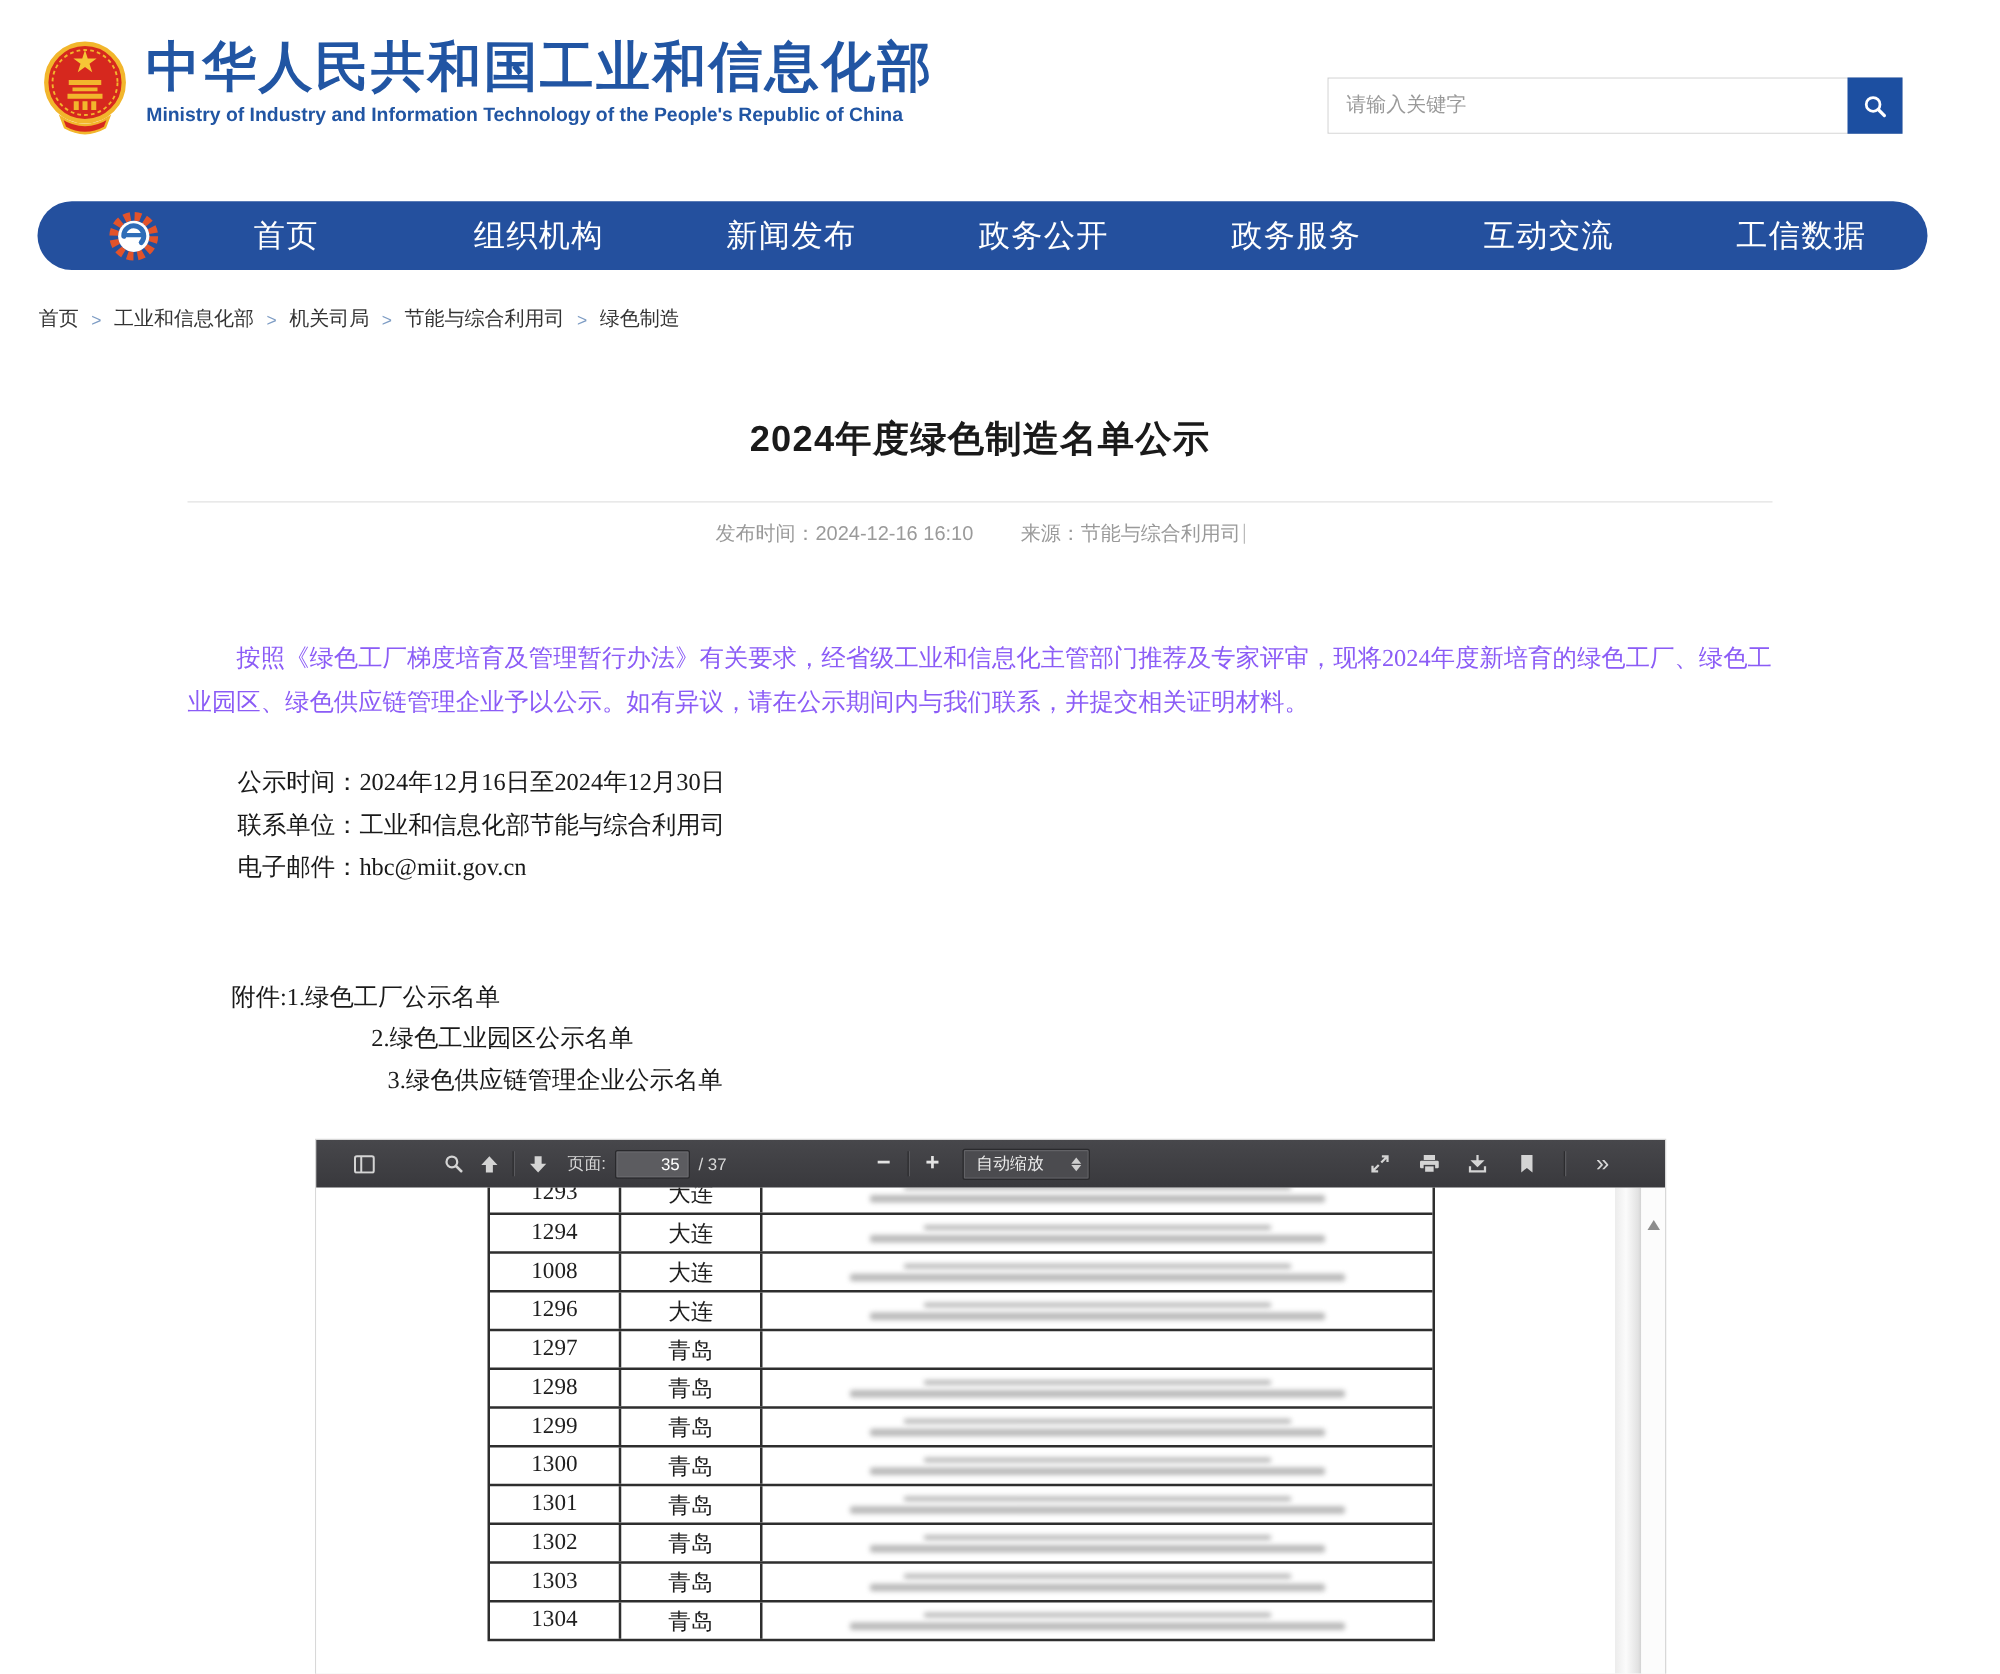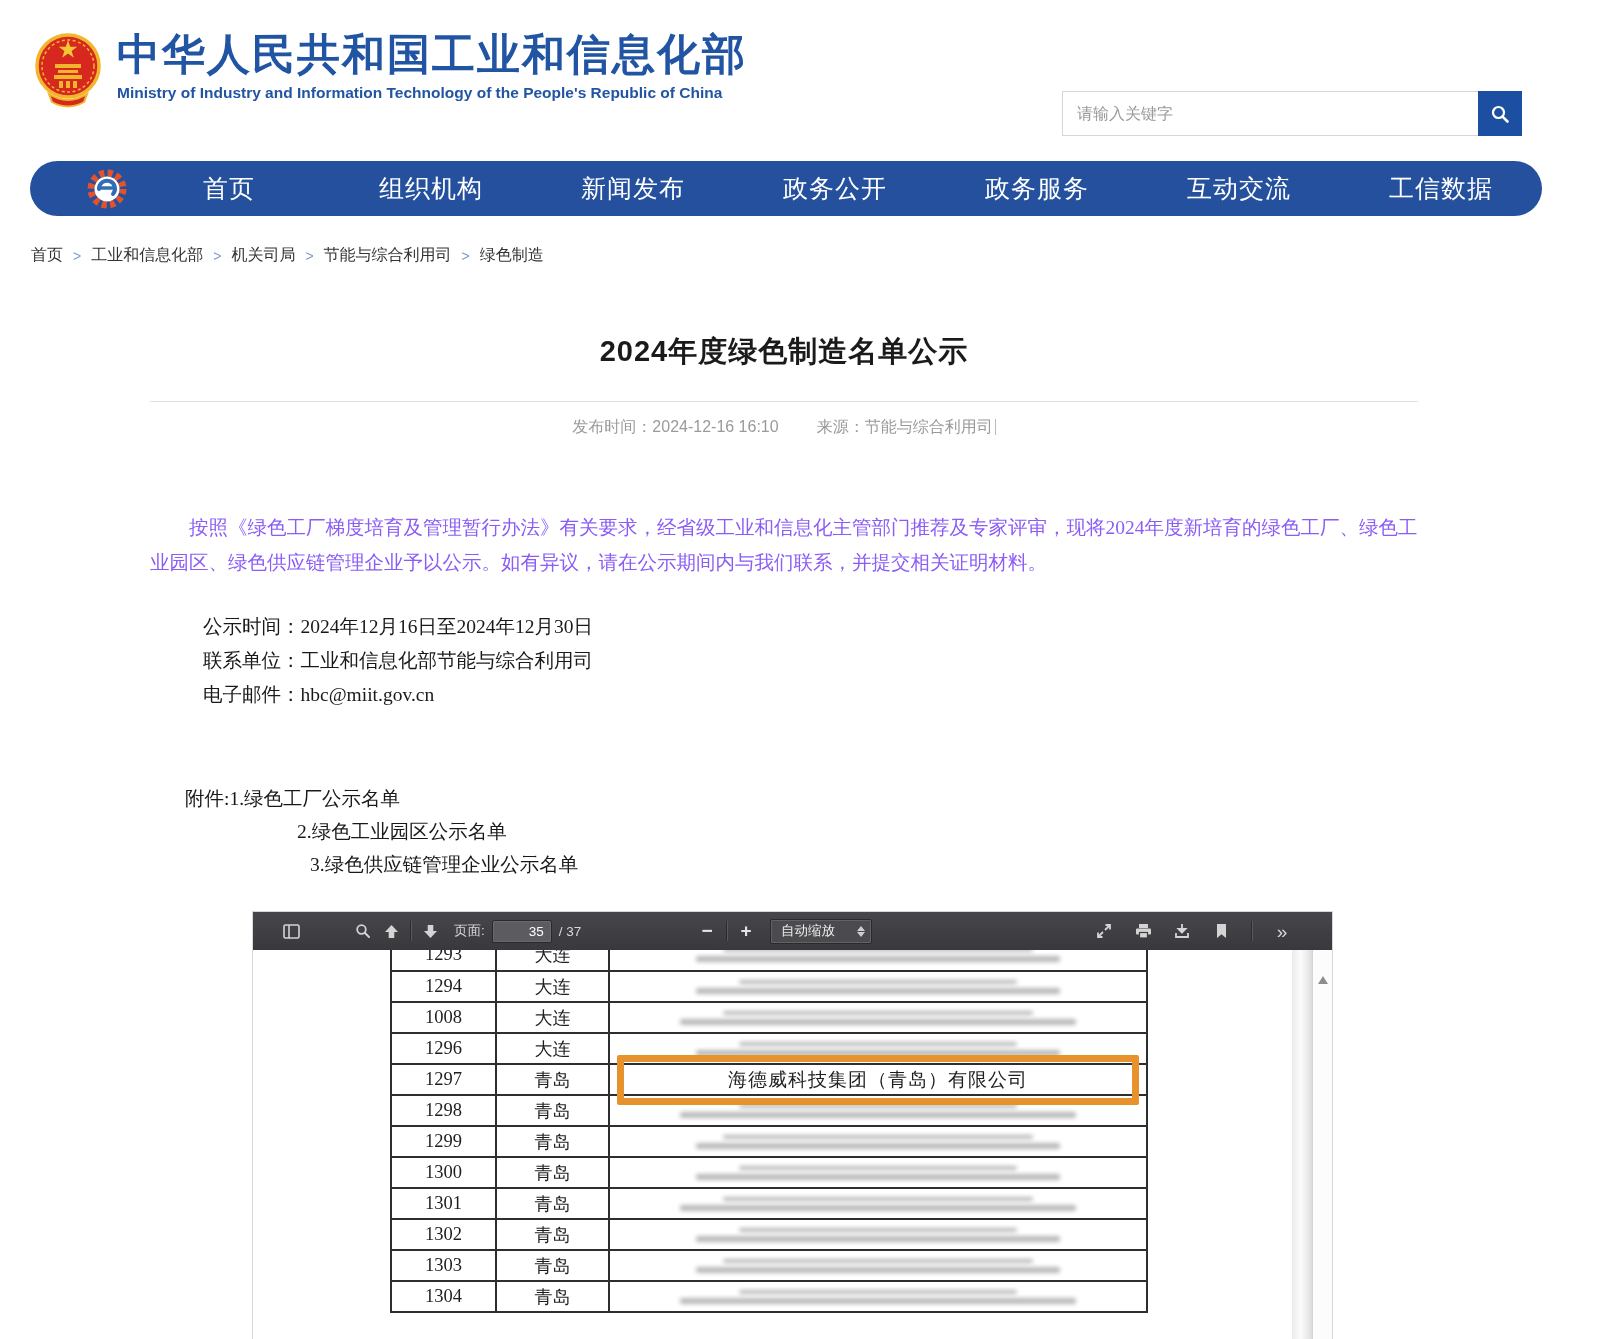--- a/index.html
+++ b/index.html
@@ -7,21 +7,21 @@
 
   
   .header { position:absolute; top:0; left:0; width:1600px; height:160px; background:#fff; }
   .logo-wrap { position:absolute; left:35px; top:28px; display:flex; align-items:flex-start; }
   .site-titles { margin-left:16px; }
   .site-title { font-size:43px; font-weight:bold; color:#2155a3; letter-spacing:2px; line-height:52px; }
   .site-sub { font-size:15.5px; font-weight:bold; color:#2155a3; margin-top:4px; }
   .top-links { position:absolute; top:32px; right:78px; display:flex; align-items:center; gap:25px; font-size:15px; color:#333; }
   .top-links a { color:#333; text-decoration:none; cursor:pointer; }
   .robot-ic { width:22px; height:24px; margin-right:-6px; }
-  .search-bar { position:absolute; top:91px; right:78px; width:460px; height:45px; border:1px solid #d6d6d6; display:flex; background:#fff; }
+  .search-bar { position:absolute; top:62px; right:78px; width:460px; height:45px; border:1px solid #d6d6d6; display:flex; background:#fff; }
   .search-input { flex:1; border:none; outline:none; padding:0 14px; font-size:16px; color:#555; font-family:"Liberation Sans",sans-serif; }
   .search-input::placeholder { color:#9a9a9a; }
   .search-btn { width:44px; height:45px; margin:-1px -1px -1px 0; background:#1c4fa1; border:none; cursor:pointer; display:flex; align-items:center; justify-content:center; }
 
   
   .nav { position:absolute; top:161px; left:30px; width:1512px; height:55px; background:#24509e; border-radius:28px; display:flex; align-items:center; }
   .nav-logo { width:42px; height:42px; margin-left:56px; flex:none; }
   .nav-item { flex:1; text-align:center; color:#fff; font-size:25px; text-decoration:none; cursor:pointer; letter-spacing:1px; }
 
   
@@ -30,21 +30,21 @@
   .bc-sep { color:#7d9cc4; font-size:14px; }
 
   
   .article { position:absolute; top:332px; left:150px; width:1268px; color:#1a1a1a; }
   .art-title { text-align:center; font-size:29px; font-weight:bold; letter-spacing:1px; }
   .art-divider { border:none; border-top:1px solid #e2e2e2; margin-top:29px; }
   .art-meta { margin-top:15px; text-align:center; font-size:16px; color:#9a9a9a; }
   .art-meta .gap { display:inline-block; width:38px; }
   .meta-caret { display:inline-block; width:1px; height:16px; background:#bbb; vertical-align:-3px; margin-left:2px; }
   .art-body { margin-top:72px; font-family:"Liberation Serif",serif; font-size:19.5px; line-height:35px; text-indent:2em; color:#8b5cf6; }
-  .info-lines { margin-top:30px; margin-left:53px; font-family:"Liberation Serif",serif; font-size:19.5px; line-height:34px; color:#191919; }
+  .info-lines { margin-top:30px; margin-left:40px; font-family:"Liberation Serif",serif; font-size:19.5px; line-height:34px; color:#191919; }
   .attachments { margin-top:70px; margin-left:35px; font-family:"Liberation Serif",serif; font-size:19.5px; line-height:33px; color:#191919; }
   .att-line2 { margin-left:112px; }
   .att-line3 { margin-left:125px; }
   .attachments a { color:#191919; text-decoration:none; cursor:pointer; }
 
   
   .pdf-viewer { position:absolute; left:253px; top:912px; width:1079px; height:427px; background:#fff; box-shadow:0 0 0 1px #d8d8d8; }
   .pv-toolbar { position:relative; height:38px; background:linear-gradient(#47474b,#39393d); display:flex; align-items:center; padding:0 24px; z-index:20; }
   .tb-btn { width:28px; height:26px; border:none; background:transparent; display:flex; align-items:center; justify-content:center; cursor:pointer; border-radius:2px; }
   .tb-sep { width:1px; height:20px; background:#2c2c2f; box-shadow:1px 0 0 #59595d; margin:0 5px; }
@@ -274,24 +274,20 @@
           <div class="pc pc1">1296</div>
           <div class="pc pc2">大连</div>
           <div class="pc pc3">
             <div class="blur b1"></div>
             <div class="blur b2"></div>
           </div>
         </div>
         <div class="prow hl">
           <div class="pc pc1">1297</div>
           <div class="pc pc2">青岛</div>
-          <div class="pc pc3">
-            <div class="hlbox"></div>
-            <span>海德威科技集团（青岛）有限公司</span>
-          </div>
         </div>
         <div class="prow">
           <div class="pc pc1">1298</div>
           <div class="pc pc2">青岛</div>
           <div class="pc pc3">
             <div class="blur b1"></div>
             <div class="blur b2"></div>
           </div>
         </div>
         <div class="prow">

